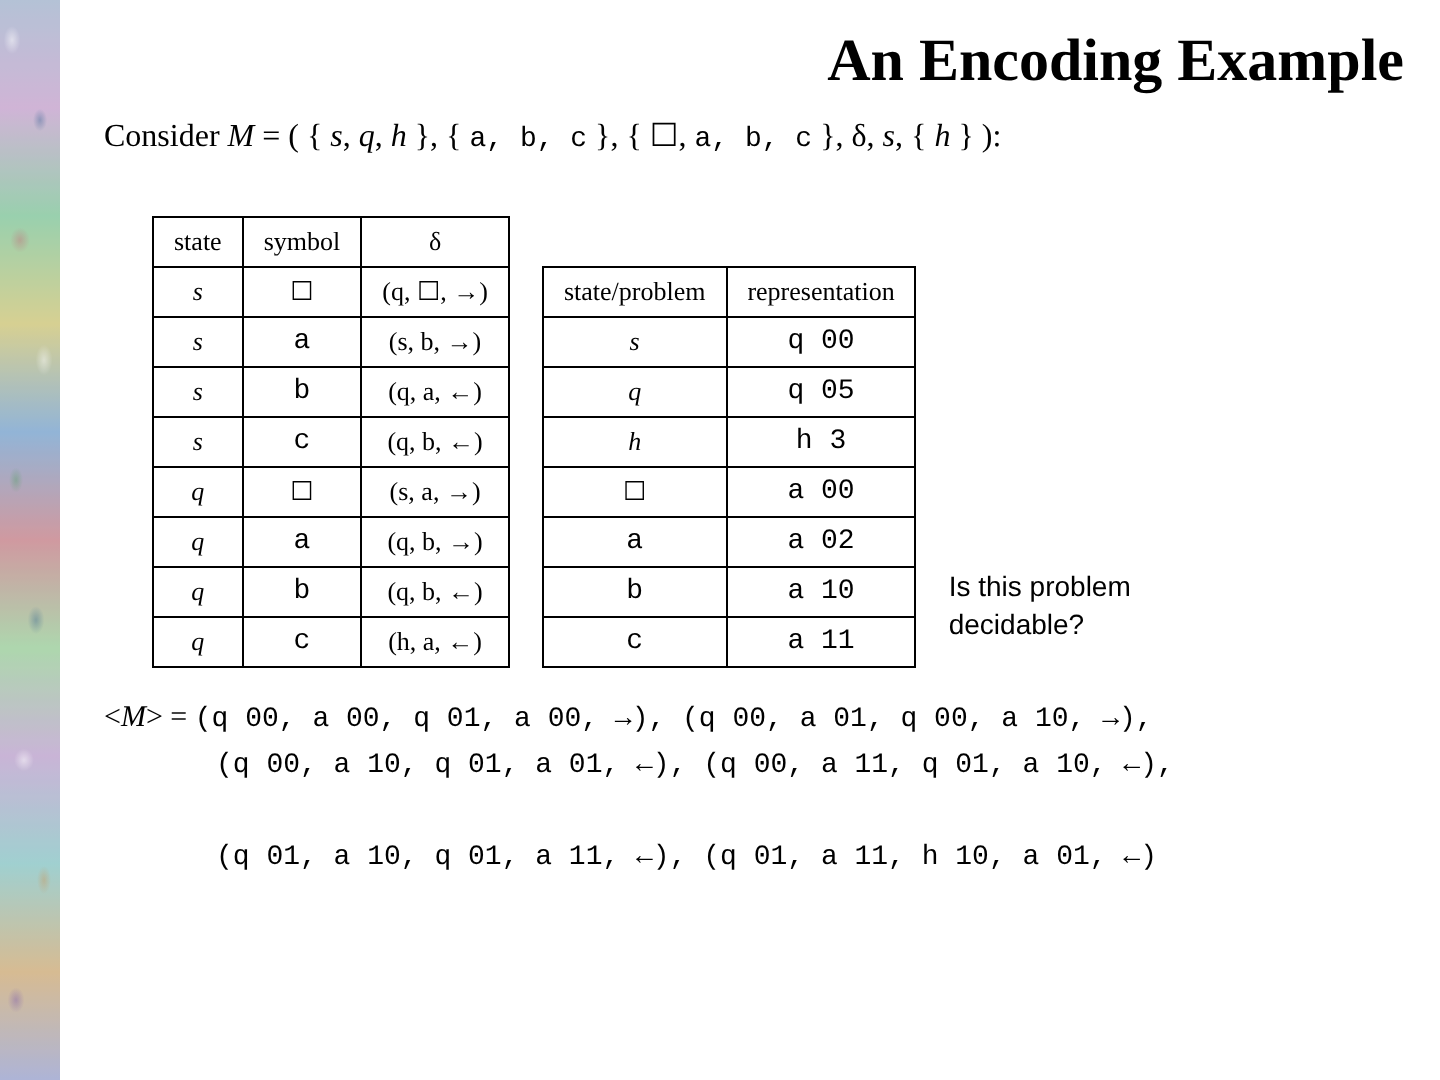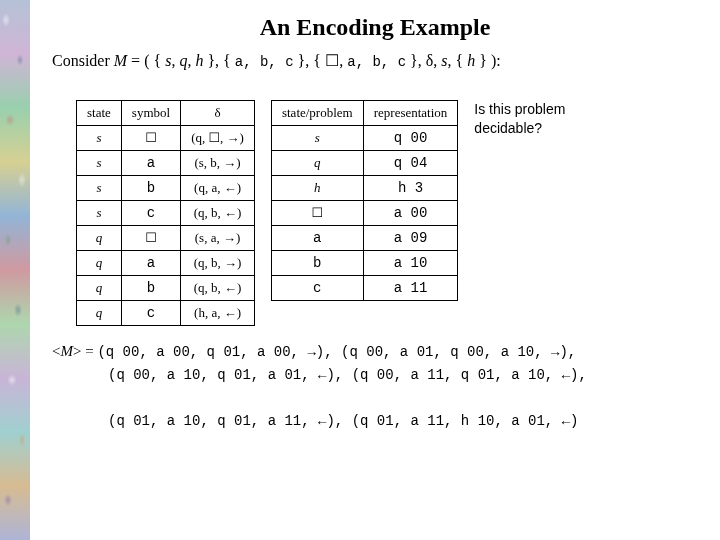--- a/index.html
+++ b/index.html
@@ -35,34 +35,34 @@
       radial-gradient(ellipse 5px 10px at 22px 440px, rgba(200,120,40,.35), transparent 70%),
       radial-gradient(ellipse 6px 9px at 8px 500px, rgba(80,40,160,.35), transparent 70%);
   }
   .slide {
     position: absolute;
     left: 30px; right: 0; top: 0; bottom: 0;
     padding: 8px 18px 6px 18px;
     box-sizing: border-box;
   }
   h1 {
-    text-align: center;
-    font-size: 24px;
+    text-align: right;
+    font-size: 30px;
     margin: 6px 0 10px 0;
     font-weight: bold;
   }
   .consider {
     font-size: 16px;
     margin: 0 0 30px 4px;
     font-family: "Times New Roman", serif;
   }
   .flex-row {
     display: flex;
     gap: 16px;
-    align-items: flex-start;
+    align-items: flex-end;
     margin-left: 28px;
   }
   table.delta, table.rep {
     border-collapse: collapse;
     font-size: 13px;
   }
   table.delta th, table.delta td,
   table.rep th, table.rep td {
     border: 1px solid #000;
     padding: 4px 10px;
@@ -161,33 +161,33 @@
         <th>representation</th>
       </tr>
         </thead>
       <tbody>
         <tr>
             <td><em>s</em></td>
             <td class="tt">q 00</td>
           </tr>
         <tr>
             <td><em>q</em></td>
-            <td class="tt">q 04</td>
+            <td class="tt">q 05</td>
           </tr>
         <tr>
             <td><em>h</em></td>
             <td class="tt">h 3</td>
           </tr>
         <tr>
             <td>☐</td>
             <td class="tt">a 00</td>
           </tr>
         <tr>
             <td class="tt">a</td>
-            <td class="tt">a 09</td>
+            <td class="tt">a 02</td>
           </tr>
         <tr>
             <td class="tt">b</td>
             <td class="tt">a 10</td>
           </tr>
         <tr>
             <td class="tt">c</td>
             <td class="tt">a 11</td>
           </tr>
       </tbody>

